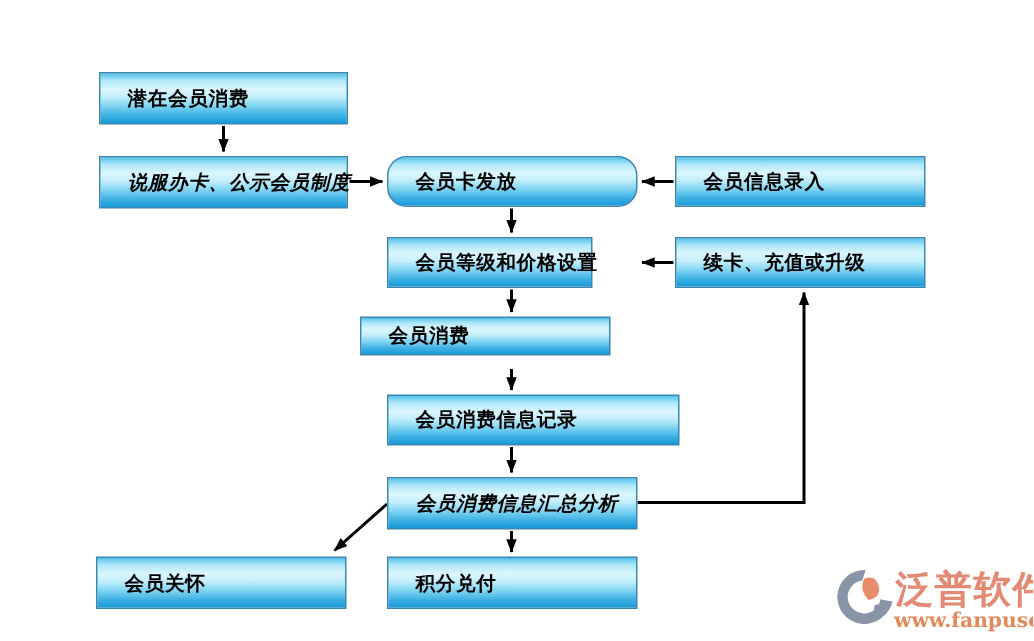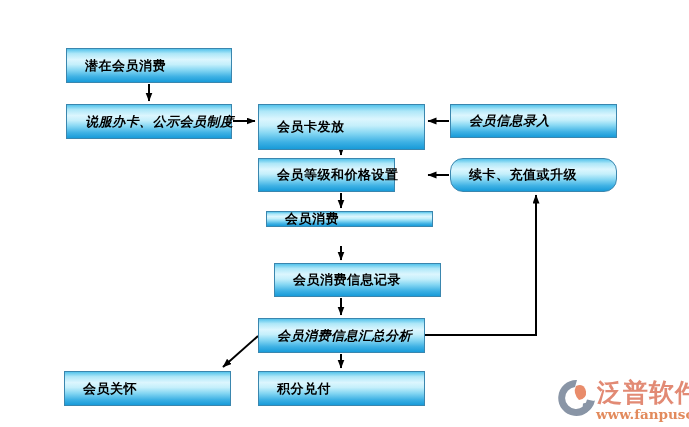--- a/index.html
+++ b/index.html
@@ -59,26 +59,26 @@
     left: 40px; top: 31px;
     font-family: "DejaVu Serif", "Liberation Serif", serif;
     font-size: 13.5px;
     font-weight: bold;
     color: #e28a5c;
     white-space: nowrap;
   }
   
   .n-potential   { left: 66px;  top: 48px;  width: 166px; height: 35px; font-family: Liberation Mono, monospace; }
   .n-persuade    { left: 66px;  top: 104px; width: 166px; height: 35px; font-style: italic; }
-  .n-cardissue   { left: 258px; top: 104px; width: 167px; height: 46px; }
-  .n-infoentry   { left: 450px; top: 104px; width: 167px; height: 34px; font-style: italic; }
+  .n-cardissue   { left: 258px; top: 104px; width: 167px; height: 34px; border-radius: 13px; }
+  .n-infoentry   { left: 450px; top: 104px; width: 167px; height: 34px; }
   .n-levelprice  { left: 258px; top: 158px; width: 137px; height: 34px; }
-  .n-renew       { left: 450px; top: 158px; width: 167px; height: 34px; border-radius: 13px; }
-  .n-consume     { left: 266px; top: 211px; width: 167px; height: 16px; text-align: center; }
-  .n-record      { left: 274px; top: 263px; width: 167px; height: 34px; }
+  .n-renew       { left: 450px; top: 158px; width: 167px; height: 34px; }
+  .n-consume     { left: 240px; top: 211px; width: 167px; height: 26px; text-align: center; }
+  .n-record      { left: 258px; top: 263px; width: 195px; height: 34px; }
   .n-summary     { left: 258px; top: 318px; width: 167px; height: 35px; font-style: italic; }
   .n-care        { left: 64px;  top: 371px; width: 167px; height: 35px; }
   .n-points      { left: 258px; top: 371px; width: 167px; height: 35px; }
 </style>
 </head>
 <body>
 
 <div class="canvas">
 
   <svg class="arrows" width="689" height="427" viewBox="0 0 689 427" xmlns="http://www.w3.org/2000/svg">

